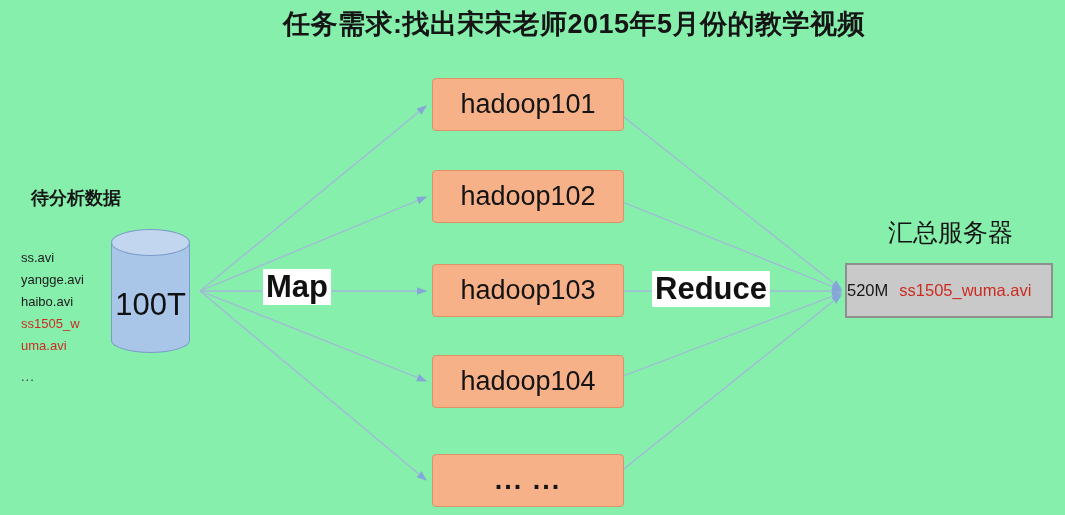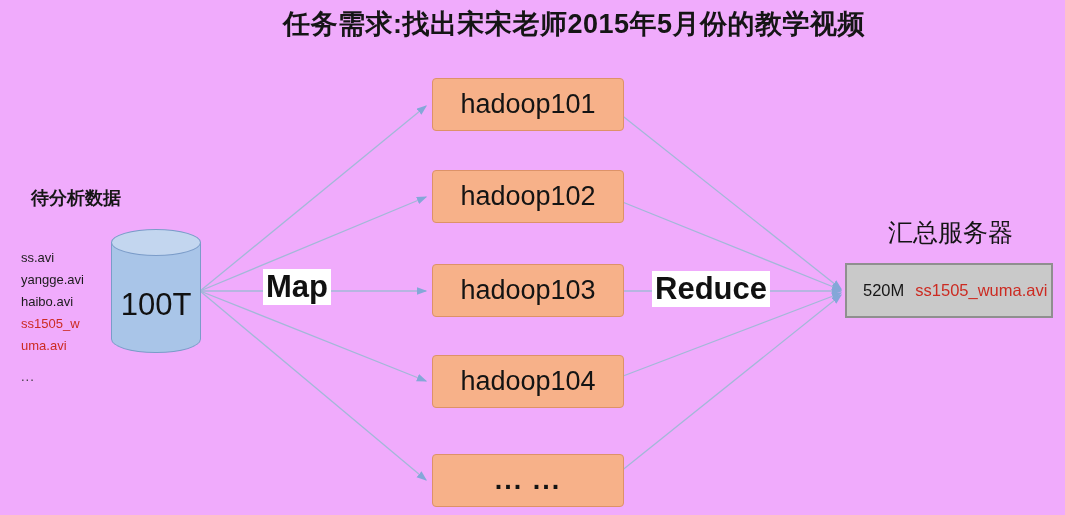--- a/index.html
+++ b/index.html
@@ -1,20 +1,20 @@
 <!DOCTYPE html>
 <html><head>
 <meta charset="utf-8">
 <style>
   html, body { margin: 0; padding: 0; background: #ffffff; }
   .canvas {
     position: relative;
     width: 1065px;
     height: 515px;
-    background: #f0abfc;
+    background: #86efac;
     font-family: "Liberation Sans", "DejaVu Sans", sans-serif;
     overflow: hidden;
   }
   .arrow-layer {
     position: absolute;
     left: 0; top: 0;
     width: 1065px; height: 515px;
     z-index: 1;
   }
   .diagram-title {
@@ -41,21 +41,21 @@
     font-size: 13px;
     line-height: 22px;
     color: #1b1b1b;
     z-index: 3;
   }
   .file-line.red { color: #cc2b22; }
   .file-line.ellipsis { margin-top: 9px; color: #3a3a3a; letter-spacing: 1px; }
   .cylinder {
     position: absolute;
     left: 111px; top: 229px;
-    width: 90px; height: 126px;
+    width: 79px; height: 126px;
     z-index: 2;
   }
   .cyl-body {
     position: absolute;
     left: 0; top: 13px;
     width: 100%; height: 111px;
     background: #a9c5e8;
     border: 1.5px solid #7b9cc9;
     border-top: none;
     border-radius: 0 0 44px 44px / 0 0 14px 14px;
@@ -123,21 +123,21 @@
   .summary-box {
     position: absolute;
     left: 845px; top: 263px;
     width: 208px; height: 55px;
     background: #c9c9c9;
     border: 2px solid #8f8f8f;
     box-sizing: border-box;
     display: flex;
     align-items: center;
     gap: 11px;
-    padding-left: 16px;
+    padding-left: 0;
     z-index: 2;
     font-size: 16.5px;
   }
   .summary-size { color: #161616; }
   .summary-file { color: #cc2b22; }
 </style>
 </head>
 <body>
 
 <div class="canvas">

